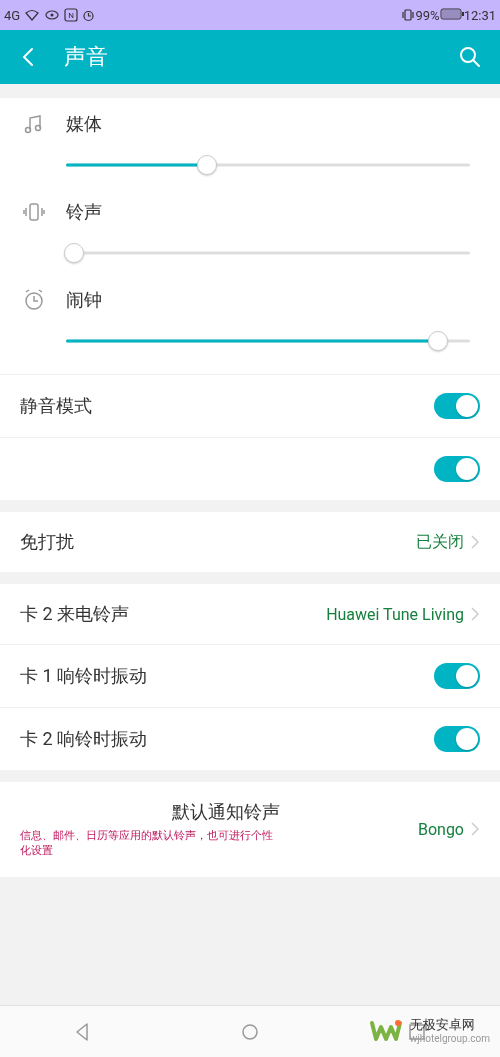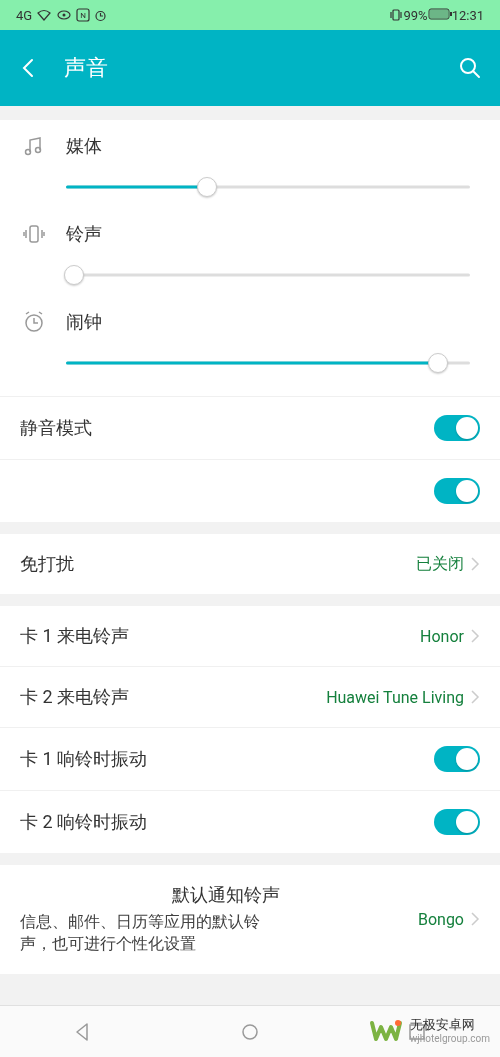--- a/index.html
+++ b/index.html
@@ -1,23 +1,23 @@
 <!DOCTYPE html>
 <html><head>
   <meta charset="utf-8">
   <style>
     * { margin: 0; padding: 0; box-sizing: border-box; font-family: -apple-system, "Segoe UI", Roboto, sans-serif; }
     body { width: 500px; height: 1057px; background: #f2f2f2; overflow: hidden; position: relative; }
     
-    .status-bar { height: 30px; background: #86efac; display: flex; align-items: center; padding: 0 16px; font-size: 13px; color: #333; }
+    .status-bar { height: 30px; background: #c4b5fd; display: flex; align-items: center; padding: 0 4px; font-size: 13px; color: #333; }
     .status-left { display: flex; gap: 4px; align-items: center; }
     .status-right { margin-left: auto; display: flex; align-items: flex-start; }
     .status-right span { color: #333; }
     
-    .app-bar { height: 76px; background: #00b4c4; display: flex; align-items: center; padding: 0 18px; color: #fff; }
+    .app-bar { height: 54px; background: #00b4c4; display: flex; align-items: center; padding: 0 18px; color: #fff; }
     .back-arrow { margin-right: 24px; }
     .app-title { font-size: 22px; font-weight: 400; }
     .search-icon { margin-left: auto; }
     
     .content { background: #fff; margin-top: 14px; }
     
     .slider-row { padding: 14px 20px 6px 20px; }
     .slider-head { display: flex; align-items: center; gap: 18px; margin-bottom: 14px; }
     .slider-label { font-size: 18px; color: #333; }
     .icon-col { width: 28px; display: flex; justify-content: center; color: #999; }
@@ -33,21 +33,21 @@
     .setting-value { margin-left: auto; font-size: 16px; color: #15803d; margin-right: 6px; }
     .chevron { color: #ccc; }
     
     .toggle { margin-left: auto; width: 46px; height: 26px; border-radius: 13px; position: relative; }
     .toggle.on { background: #00b4c4; }
     .toggle-thumb { position: absolute; width: 22px; height: 22px; background: #fff; border-radius: 50%; top: 2px; box-shadow: 0 1px 2px rgba(0,0,0,0.2); }
     .toggle.on .toggle-thumb { right: 2px; }
     
     .section-gap { height: 12px; background: #f2f2f2; }
     
-    .setting-subtitle { font-size: 16px; color: #404040; margin-top: 4px; line-height: 1.4; max-width: 260px; }
+    .setting-subtitle { font-size: 11px; color: #be185d; margin-top: 4px; line-height: 1.4; max-width: 260px; }
     .setting-text-col { display: flex; flex-direction: column; }
     
     .nav-bar { position: absolute; bottom: 0; left: 0; right: 0; height: 52px; background: #fafafa; display: flex; align-items: center; justify-content: space-around; border-top: 1px solid #e0e0e0; }
     .nav-btn { color: #999; display: flex; align-items: center; justify-content: center; width: 60px; height: 40px; }
     
     .watermark { position: absolute; bottom: 8px; right: 10px; display: flex; align-items: center; gap: 6px; z-index: 10; }
     .wm-logo { width: 36px; height: 36px; }
     .wm-text { display: flex; flex-direction: column; line-height: 1.2; }
     .wm-title { font-size: 13px; color: #333; font-weight: 500; }
     .wm-url { font-size: 10px; color: #999; }
@@ -198,29 +198,20 @@
           <path d="M2 2 L8 8 L2 14" stroke="#ccc" stroke-width="1.5" fill="none"></path>
         </svg>
     </span>
   </div>
 </div>
 
 <div class="section-gap"></div>
 
 <div class="content" style="margin-top:0">
   <div class="setting-row">
-    <span class="setting-label">卡 1 来电铃声</span>
-    <span class="setting-value">Honor</span>
-    <span class="chevron">
-      <svg width="10" height="16" viewBox="0 0 10 16">
-          <path d="M2 2 L8 8 L2 14" stroke="#ccc" stroke-width="1.5" fill="none"></path>
-        </svg>
-    </span>
-  </div>
-  <div class="setting-row">
     <span class="setting-label">卡 2 来电铃声</span>
     <span class="setting-value">Huawei Tune Living</span>
     <span class="chevron">
       <svg width="10" height="16" viewBox="0 0 10 16">
           <path d="M2 2 L8 8 L2 14" stroke="#ccc" stroke-width="1.5" fill="none"></path>
         </svg>
     </span>
   </div>
   <div class="setting-row">
     <span class="setting-label">卡 1 响铃时振动</span>

